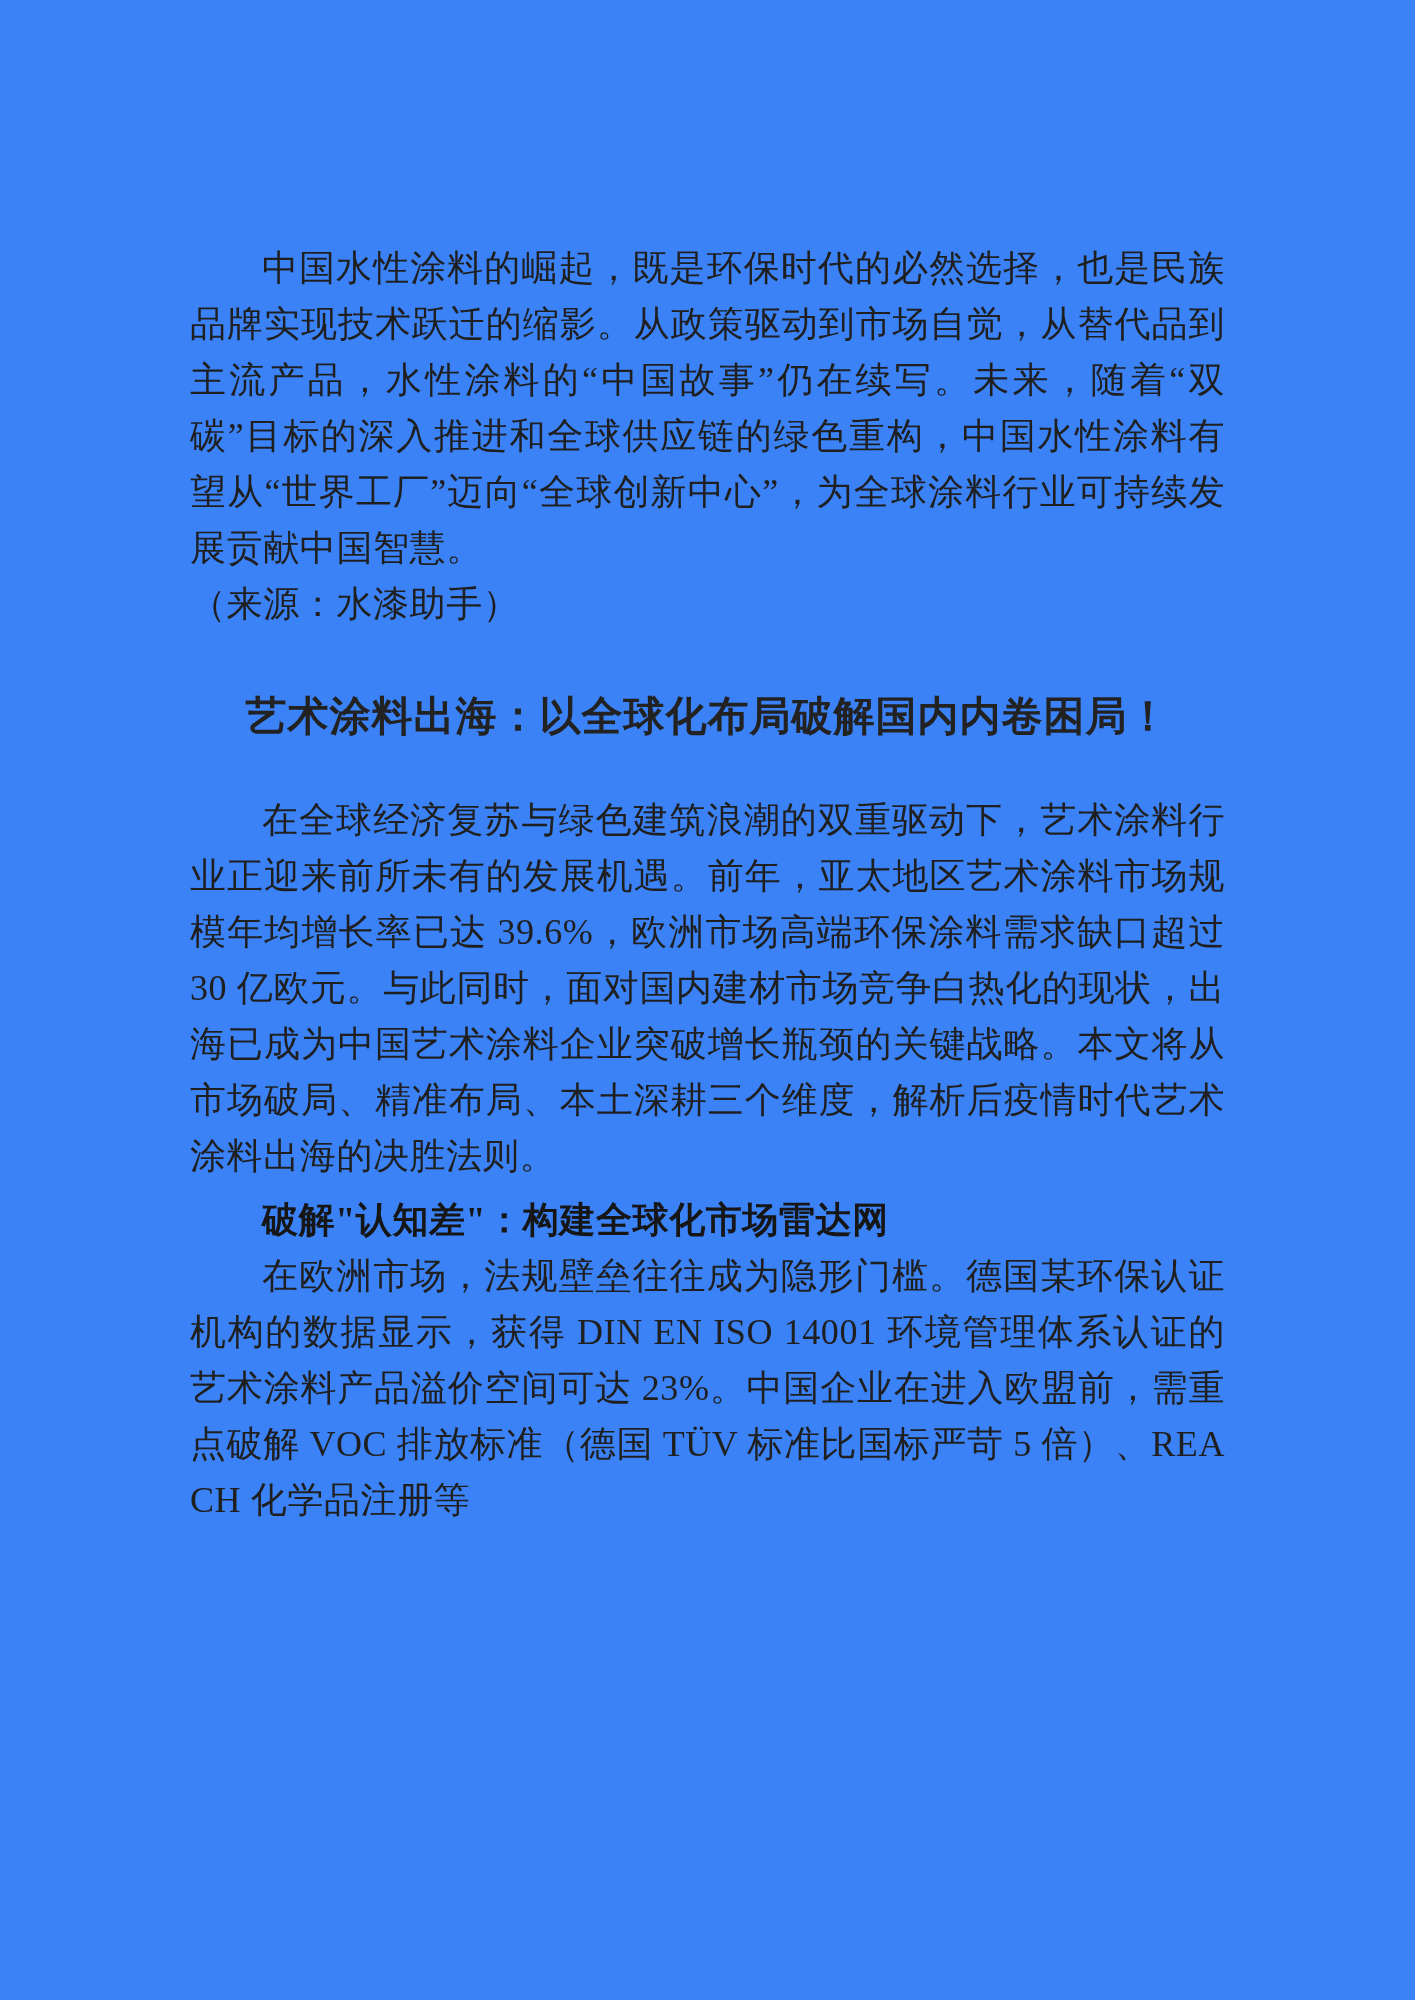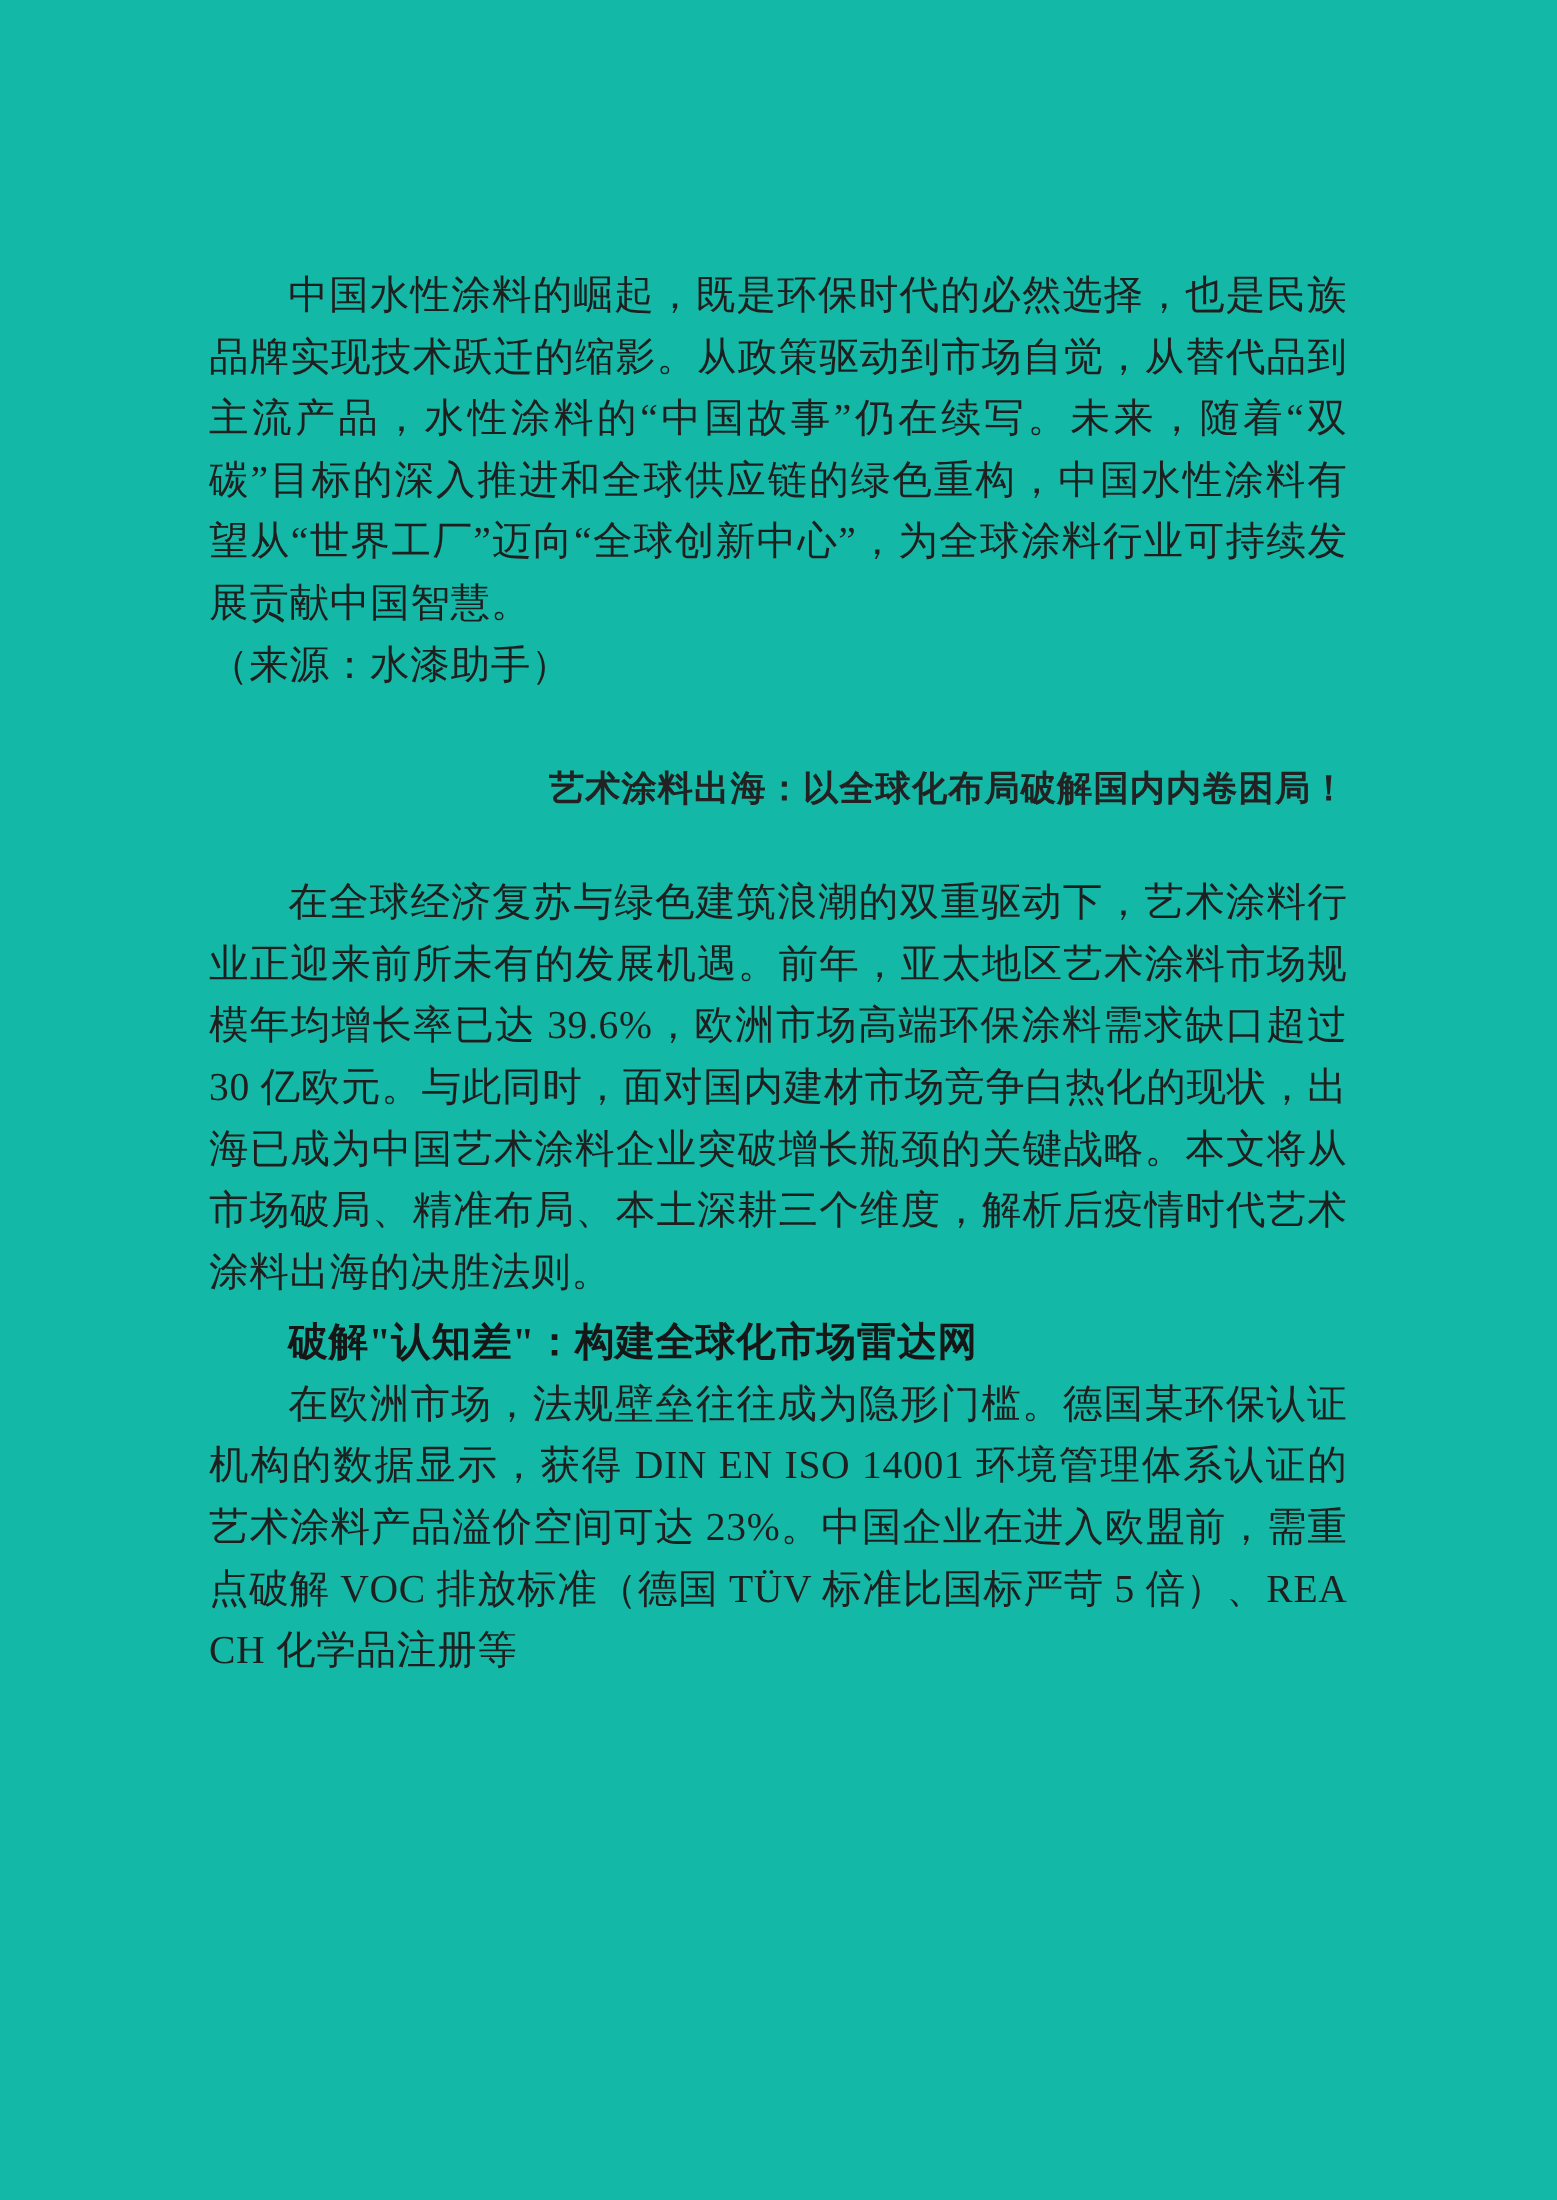--- a/index.html
+++ b/index.html
@@ -4,21 +4,21 @@
 <style>
   html, body {
     margin: 0;
     padding: 0;
     background: #ffffff;
   }
   .page {
     position: relative;
     width: 1415px;
     height: 2000px;
-    background: #14b8a6;
+    background: #3b82f6;
     overflow: hidden;
     font-family: "Liberation Serif", "DejaVu Serif", serif;
     color: #1f1f1f;
   }
   .content {
     position: absolute;
     left: 190px;
     top: 240px;
     width: 1035px;
   }
@@ -34,24 +34,24 @@
   }
   .source-line {
     margin: 0;
     font-size: 36px;
     line-height: 56px;
     letter-spacing: 0.6px;
     padding-right: 14px;
   }
   .article-title {
     margin: 56px 0 48px 0;
-    font-size: 32px;
+    font-size: 41px;
     line-height: 56px;
     font-weight: bold;
-    text-align: right;
+    text-align: center;
     letter-spacing: 1px;
     color: #222222;
   }
   .section-heading {
     margin: 8px 0 0 0;
     font-size: 36px;
     line-height: 56px;
     letter-spacing: 0.6px;
     font-weight: bold;
     text-indent: 2em;

